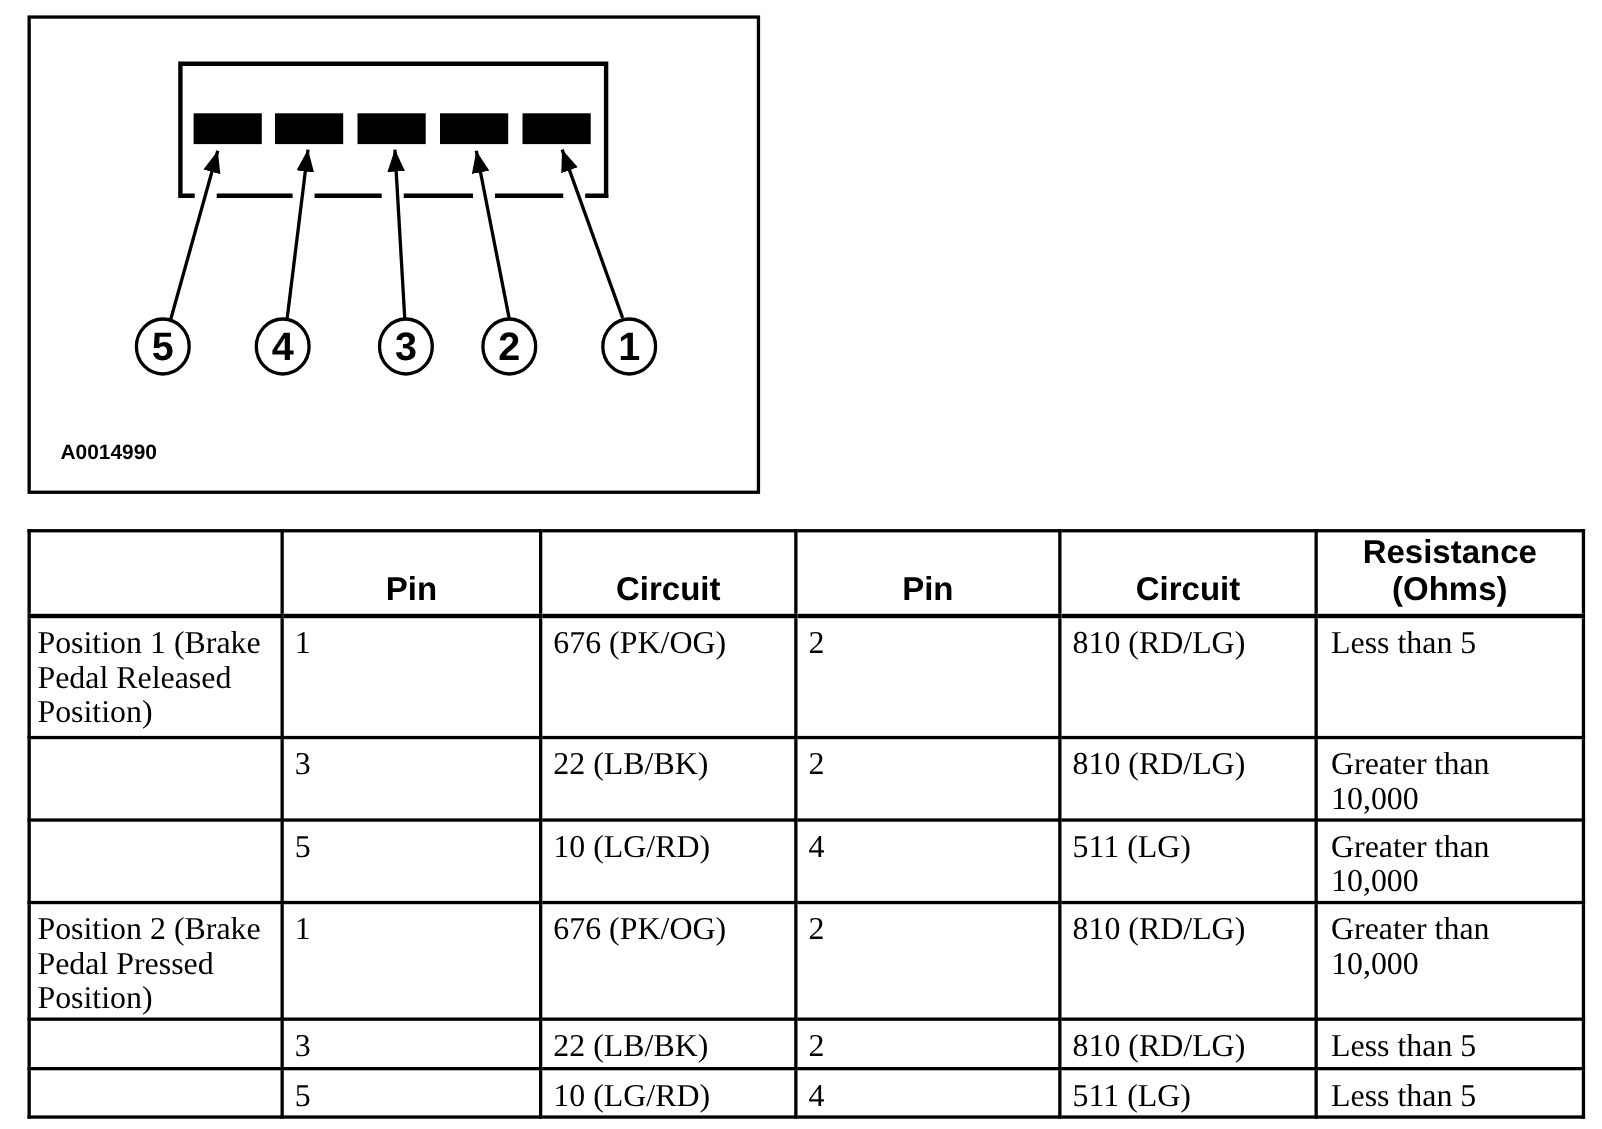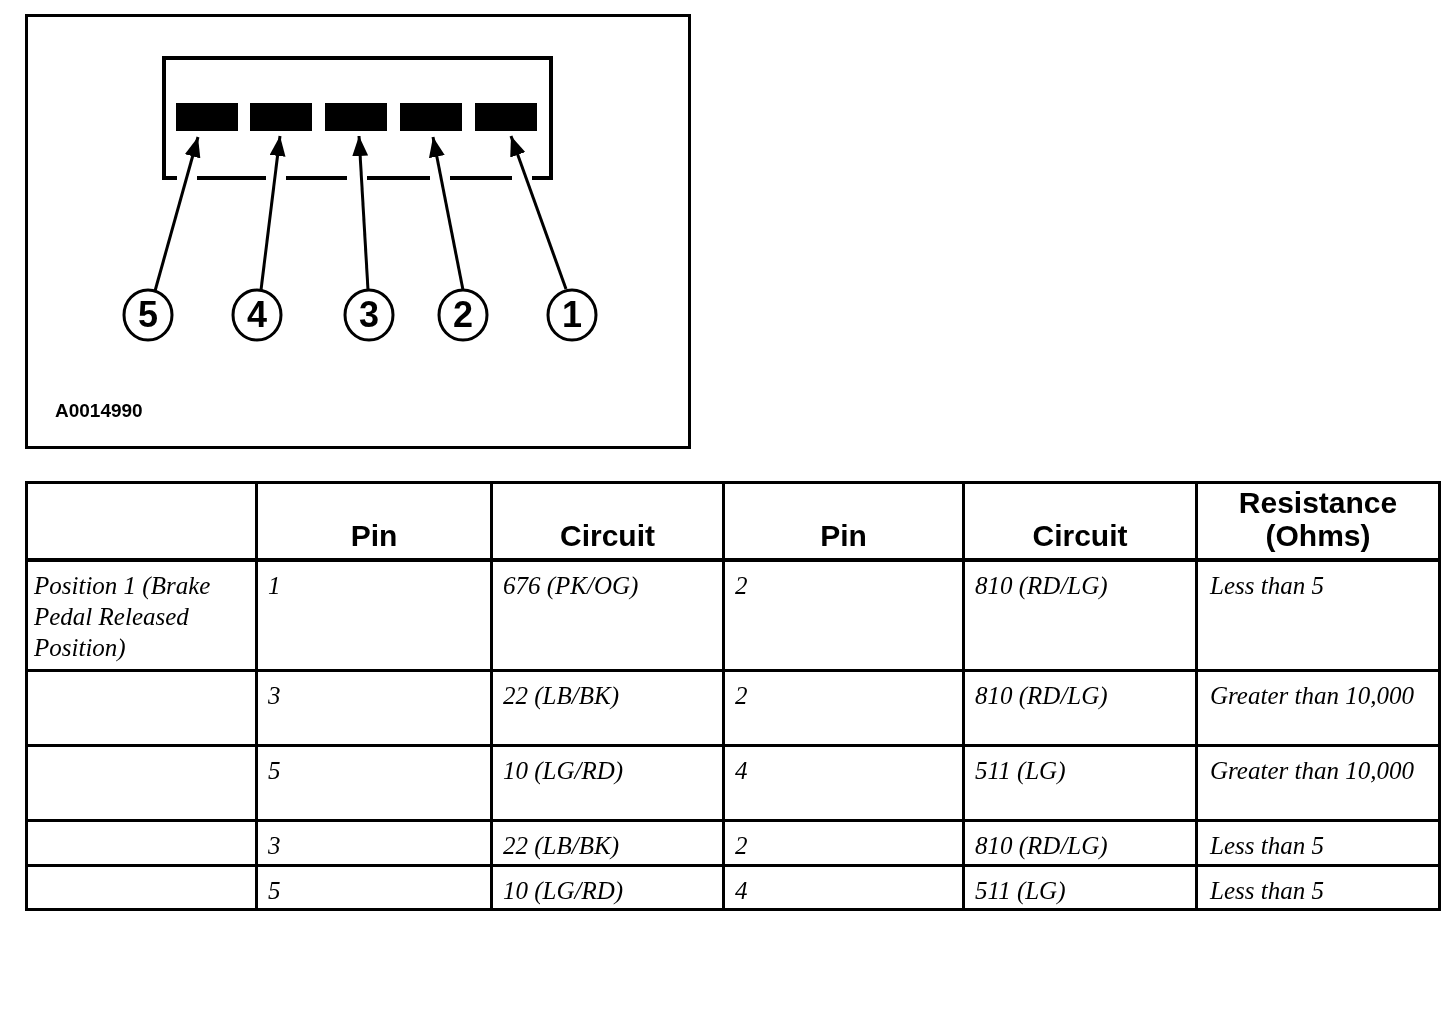--- a/index.html
+++ b/index.html
@@ -51,25 +51,24 @@
     font-family: "Liberation Sans", sans-serif;
     font-weight: bold;
     font-size: 30px;
     line-height: 33px;
     vertical-align: bottom;
     padding: 2px 8px 6px 8px;
     border-bottom-width: 4px;
   }
   table.spec td {
     font-family: "Liberation Serif", serif;
-    font-size: 25px;
+    font-size: 29px;
     line-height: 31px;
     vertical-align: top;
     padding: 8px 10px 2px 10px;
-    font-style: italic;
   }
   table.spec td.c-pos { padding-left: 6px; padding-right: 6px; }
   table.spec td.c-res { padding-left: 12px; padding-right: 16px; }
   tr.r-hdr { height: 69px; }
   tr.r-0 { height: 110px; }
   tr.r-1 { height: 75px; }
   tr.r-2 { height: 75px; }
   tr.r-3 { height: 105px; }
   tr.r-4 { height: 45px; }
   tr.r-5 { height: 43px; }
@@ -169,20 +168,28 @@
         <td class="c-res">Greater than 10,000</td>
       </tr>
       <tr class="r-2">
         <td class="c-pos"></td>
         <td>5</td>
         <td>10 (LG/RD)</td>
         <td>4</td>
         <td>511 (LG)</td>
         <td class="c-res">Greater than 10,000</td>
       </tr>
+      <tr class="r-3">
+        <td class="c-pos">Position 2 (Brake Pedal Pressed Position)</td>
+        <td>1</td>
+        <td>676 (PK/OG)</td>
+        <td>2</td>
+        <td>810 (RD/LG)</td>
+        <td class="c-res">Greater than 10,000</td>
+      </tr>
       <tr class="r-4">
         <td class="c-pos"></td>
         <td>3</td>
         <td>22 (LB/BK)</td>
         <td>2</td>
         <td>810 (RD/LG)</td>
         <td class="c-res">Less than 5</td>
       </tr>
       <tr class="r-5">
         <td class="c-pos"></td>

